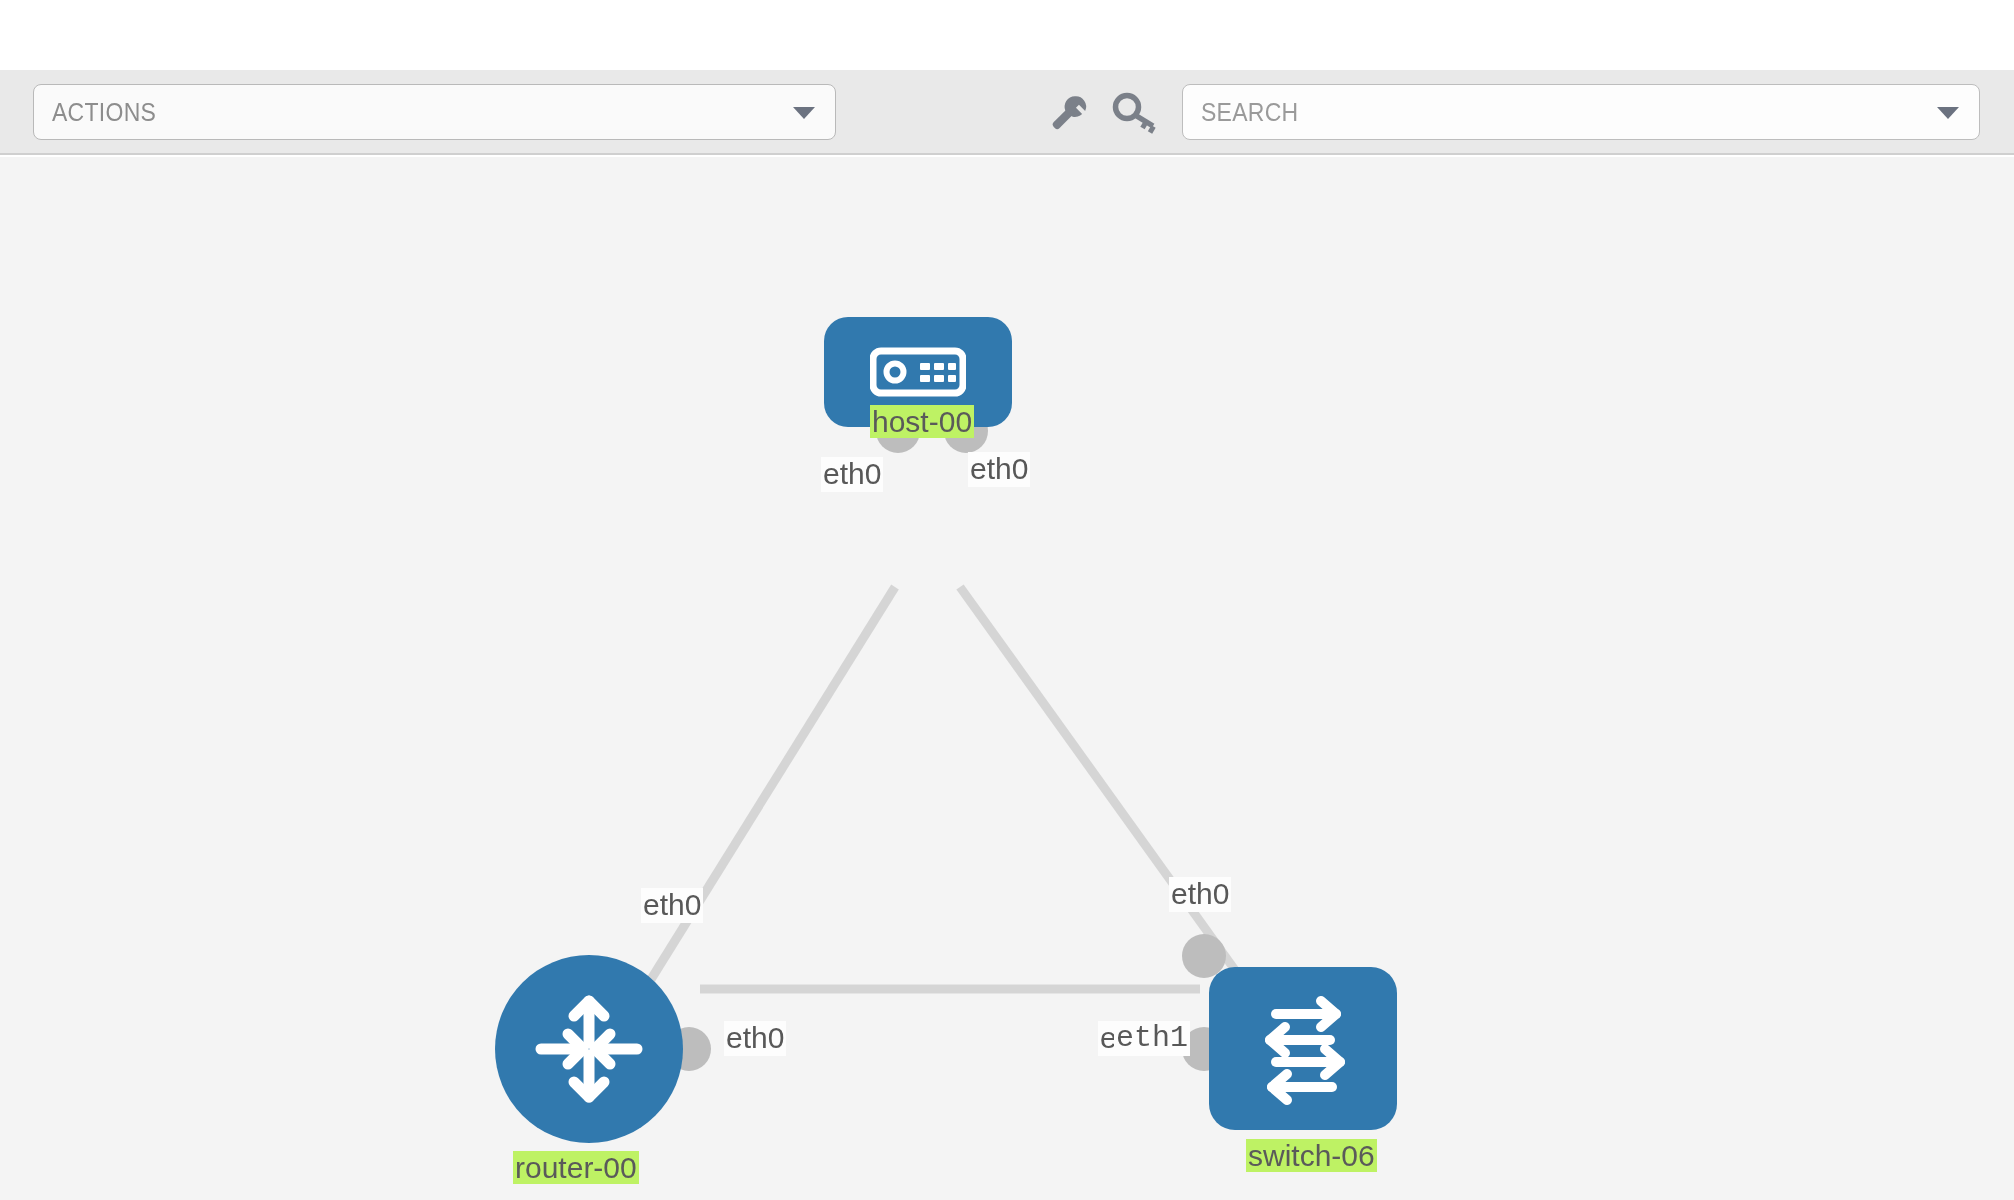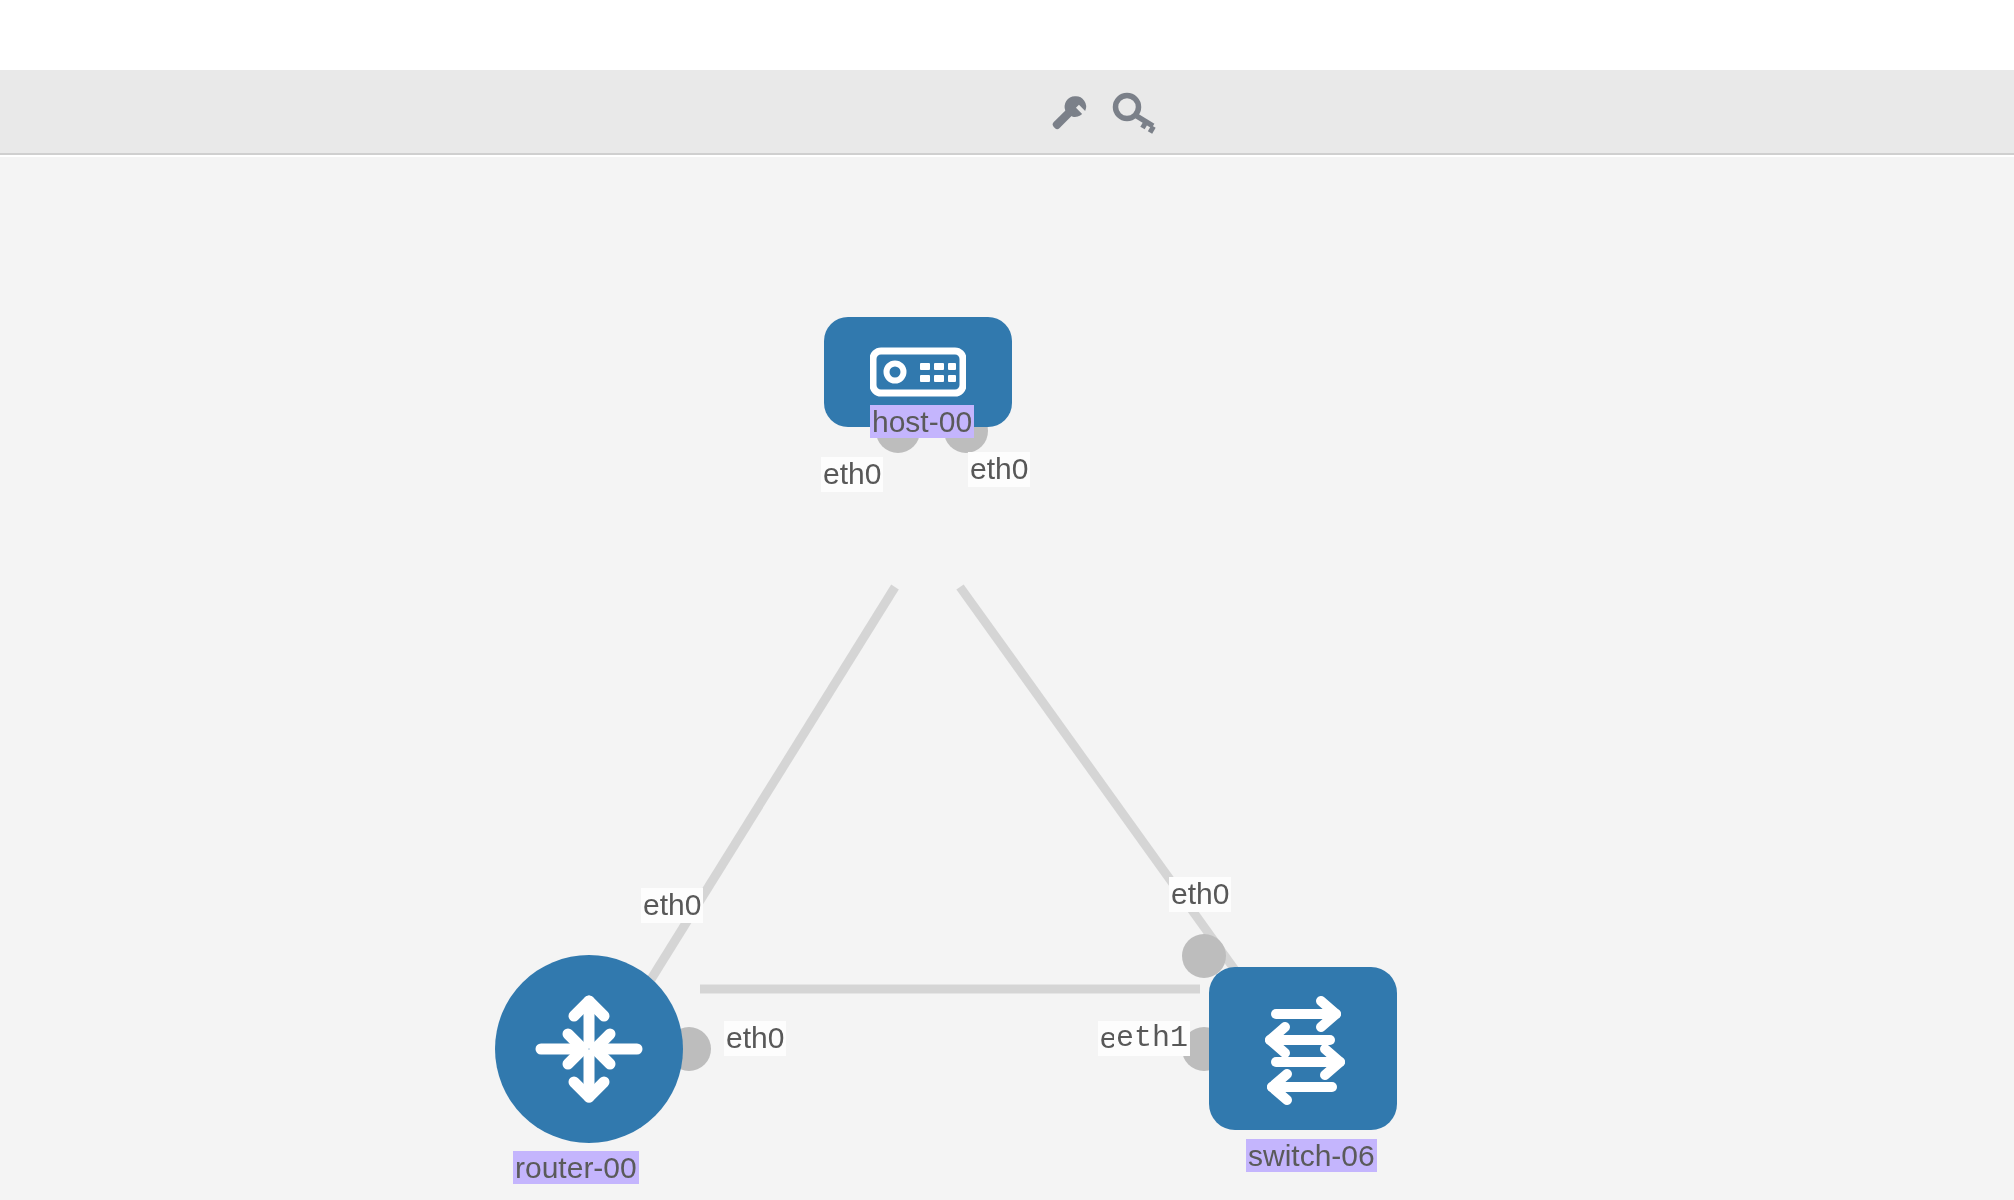--- a/index.html
+++ b/index.html
@@ -116,21 +116,21 @@
     cursor: pointer;
   }
   .host-shape   { width: 188px; height: 110px; border-radius: 24px; }
   .router-shape { width: 188px; height: 188px; border-radius: 50%; }
   .switch-shape { width: 188px; height: 163px; border-radius: 26px; }
   .node-shape svg { display: block; }
 
   .node-label {
     position: absolute;
     font-size: 30px; color: #5a5a5a;
-    background: #c4b5fd;
+    background: #bef264;
     white-space: nowrap;
     padding: 0 2px;
     line-height: 1.1;
   }
 
   .port {
     position: absolute;
     width: 44px; height: 44px;
     border-radius: 50%;
     background: #bdbdbd;
@@ -146,37 +146,45 @@
   }
 </style>
 </head>
 <body>
 
 <div id="app">
 
 
   <div class="toolbar">
 
+    <div class="actions-select">
+      <span class="actions-label">ACTIONS</span>
+      <span class="caret"></span>
+    </div>
 
     <div class="tool-icon tool-wrench">
       <svg viewBox="0 0 52 52">
         <path d="M38 8 a12 12 0 1 0 8.5 20.5 l-7.2-7.2 3.5-3.5 7.2 7.2 A12 12 0 0 0 38 8 z" fill="#7b8089" transform="translate(-3,0) scale(0.86) translate(6,4)"></path>
         <path d="M30 22 L12 40 a4 4 0 0 0 0 5.6 l1.2 1.2 a4 4 0 0 0 5.6 0 L37 28.6 z" fill="#7b8089" transform="scale(0.86) translate(4,2)"></path>
       </svg>
     </div>
 
     <div class="tool-icon tool-key">
       <svg viewBox="0 0 52 52">
         <circle cx="19" cy="21" r="11.5" fill="none" stroke="#7b8089" stroke-width="5.5"></circle>
         <path d="M27 29 L45 40" stroke="#7b8089" stroke-width="5.5" stroke-linecap="butt"></path>
         <path d="M38 36 L34.5 42" stroke="#7b8089" stroke-width="5" stroke-linecap="butt"></path>
         <path d="M45.5 40.5 L42 46.5" stroke="#7b8089" stroke-width="5" stroke-linecap="butt"></path>
       </svg>
     </div>
 
+    <div class="search-box">
+      <span class="search-label">SEARCH</span>
+      <span class="caret"></span>
+    </div>
   </div>
 
   <div class="canvas">
 
     <svg class="graph-svg" width="2014" height="1043">
       <g stroke="#d5d5d5" stroke-width="9" fill="none">
 
         <line x1="640" y1="840" x2="895" y2="430"></line>
 
         <line x1="1240" y1="820" x2="960" y2="430"></line>

